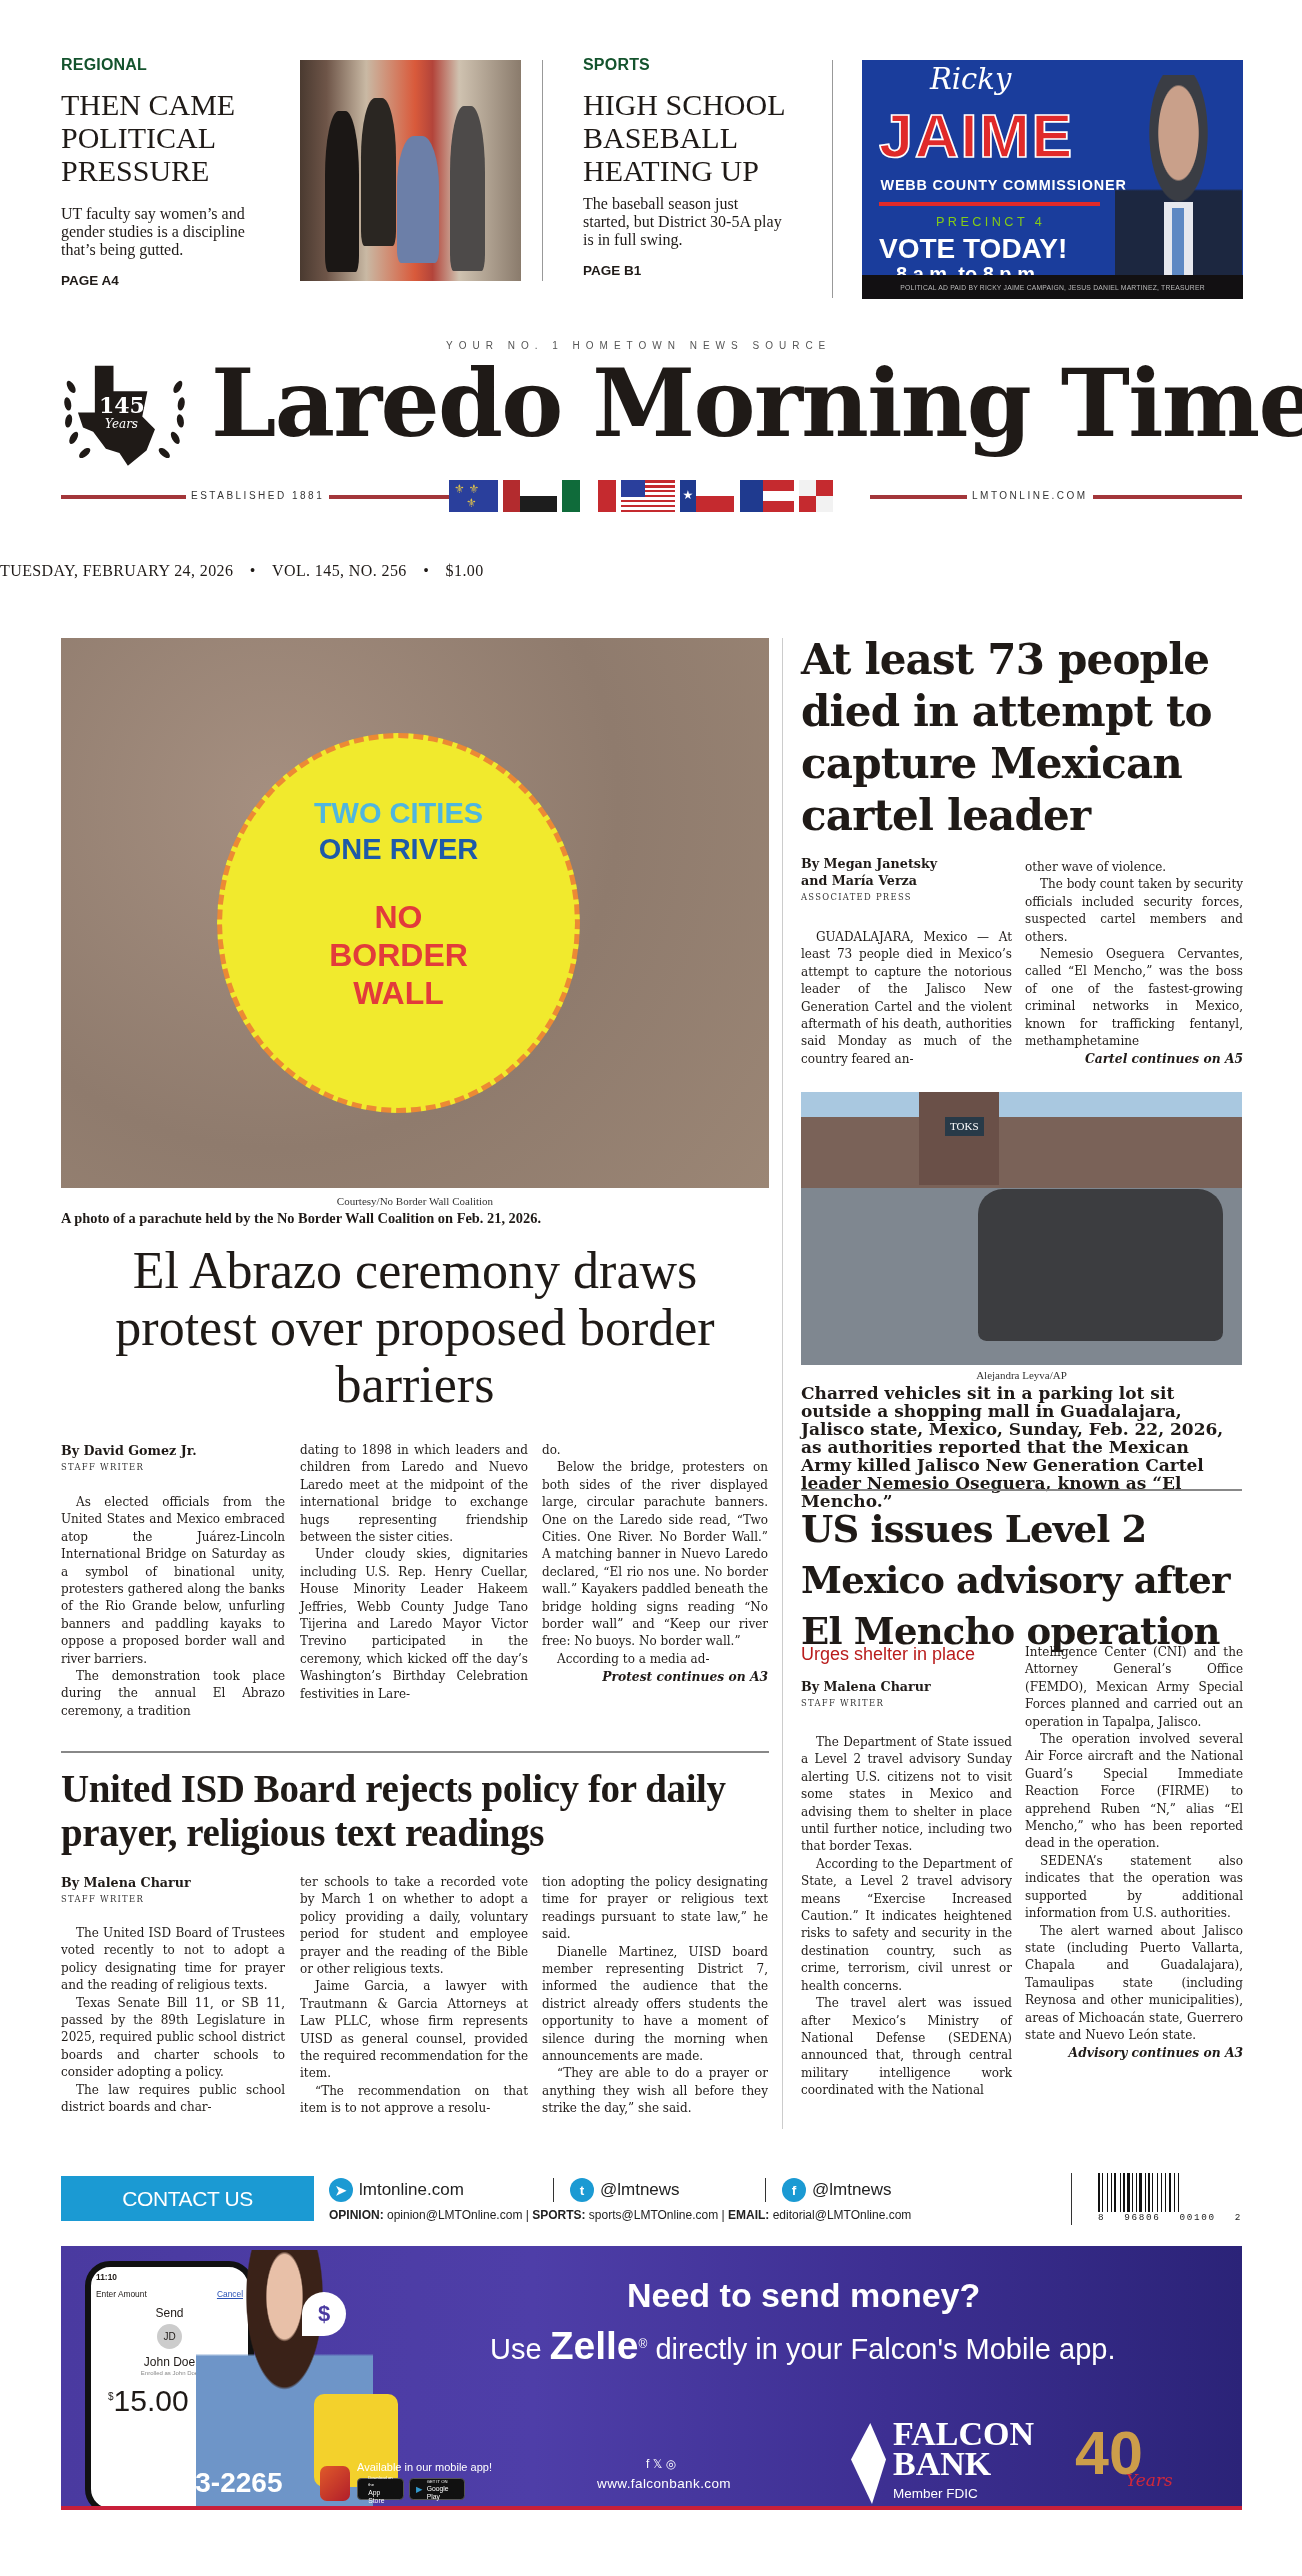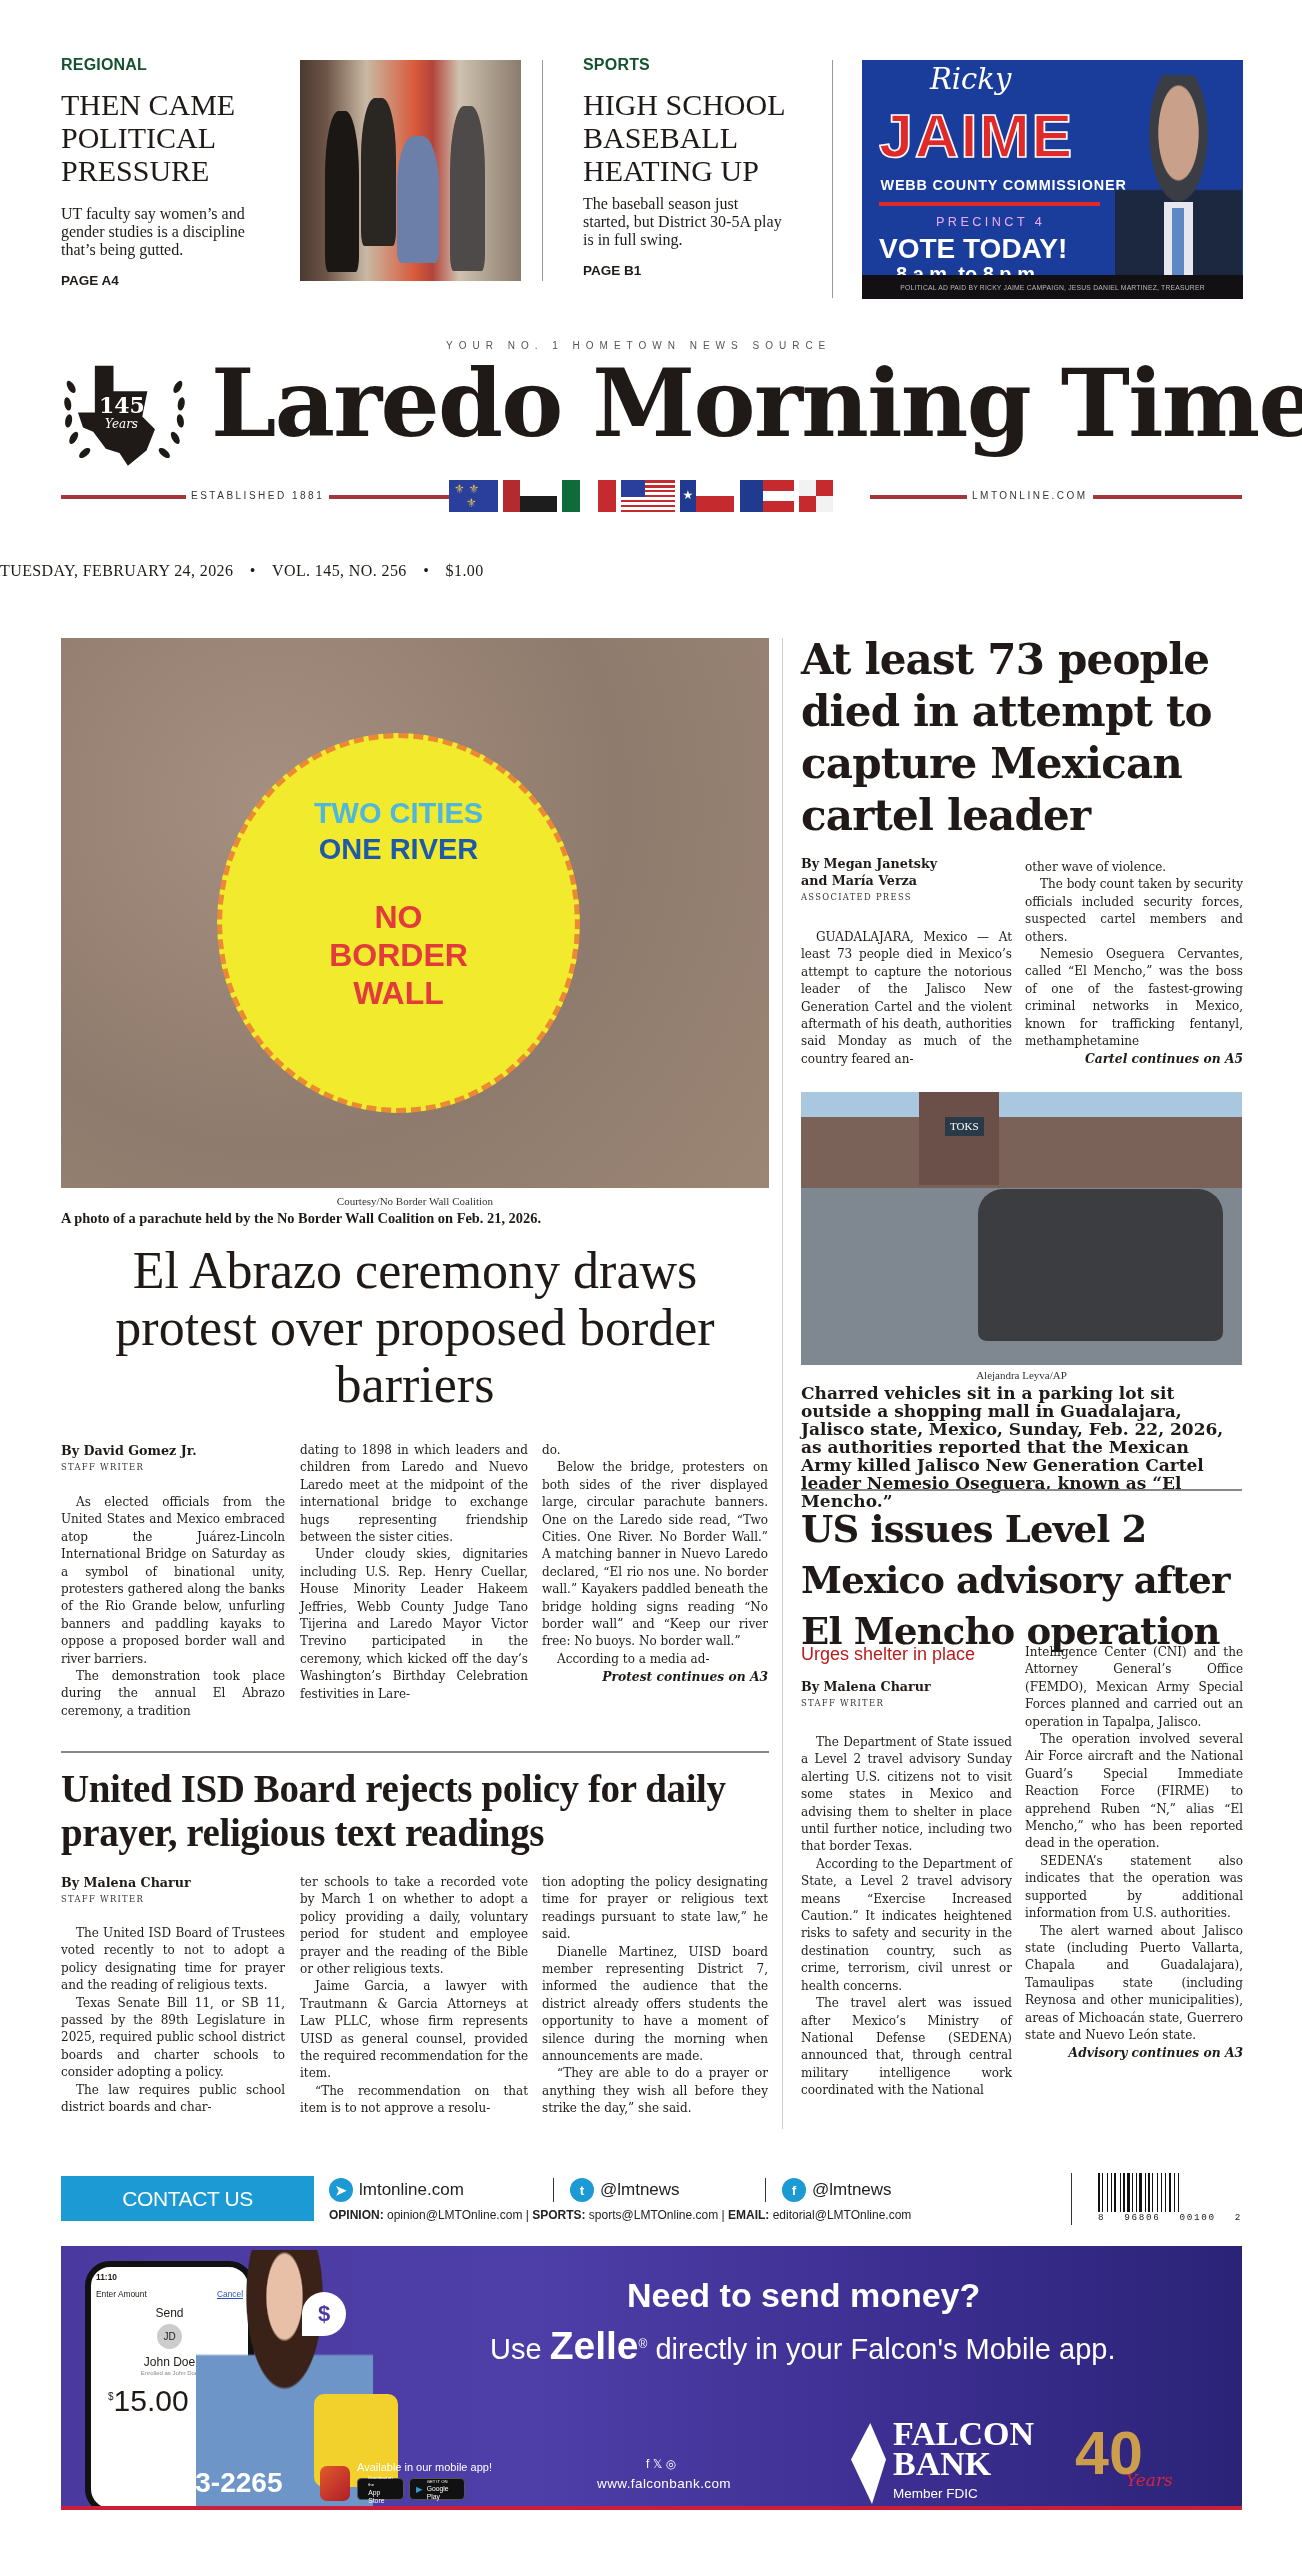--- a/index.html
+++ b/index.html
@@ -12,21 +12,21 @@
 .teaser-page{font-family:"Liberation Sans",sans-serif;font-weight:700;font-size:13.5px}
 .vrule{position:absolute;width:0.8px;background:#999}
 
 .photo-people{background:linear-gradient(90deg,#4a3a30 0%,#6e5548 12%,#c9b9a4 30%,#d95a3b 52%,#b3443a 60%,#cfc2b0 72%,#8a7b6c 100%)}
 .person{position:absolute;border-radius:40% 40% 10% 10%}
 
 .ad-jaime{background:#1a3d9c;overflow:hidden}
 .ad-ricky{font-family:"DejaVu Serif",serif;font-style:italic;color:#fff;font-size:29px}
 .ad-jaime-name{font-family:"Liberation Sans",sans-serif;font-weight:700;color:#e02a2a;font-size:61px;letter-spacing:1.7px;-webkit-text-stroke:1.7px #fff;line-height:61px}
 .ad-office{font-family:"Liberation Sans",sans-serif;font-weight:700;color:#fff;font-size:14.4px;letter-spacing:0.8px}
-.ad-precinct{font-family:"Liberation Sans",sans-serif;color:#f0abfc;font-size:12.7px;letter-spacing:3.4px}
+.ad-precinct{font-family:"Liberation Sans",sans-serif;color:#84cc16;font-size:12.7px;letter-spacing:3.4px}
 .ad-vote{font-family:"Liberation Sans",sans-serif;font-weight:700;color:#fff;font-size:28px;line-height:29px}
 .ad-hours{font-family:"Liberation Sans",sans-serif;font-weight:700;color:#fff;font-size:20px}
 .ad-disclaimer{font-family:"Liberation Sans",sans-serif;color:#bbb;font-size:6.8px;letter-spacing:0.2px}
 
 .tagline{font-family:"Liberation Sans",sans-serif;font-size:10px;letter-spacing:6px;color:#555}
 .mast-title{font-family:"DejaVu Serif",serif;font-weight:700;font-size:93px;letter-spacing:-1.7px;color:#1f1a17;line-height:101px;white-space:nowrap}
 .redline{position:absolute;height:4.2px;background:#a3363a}
 .mast-small{font-family:"Liberation Sans",sans-serif;font-size:10px;letter-spacing:2.5px;color:#333;background:#fff;padding:0 5px}
 .flag{position:absolute;width:24px;height:32px;top:0}
 .dateline{font-family:"Liberation Serif",serif;font-size:16px;color:#1f1a17;letter-spacing:0.4px;white-space:nowrap}

